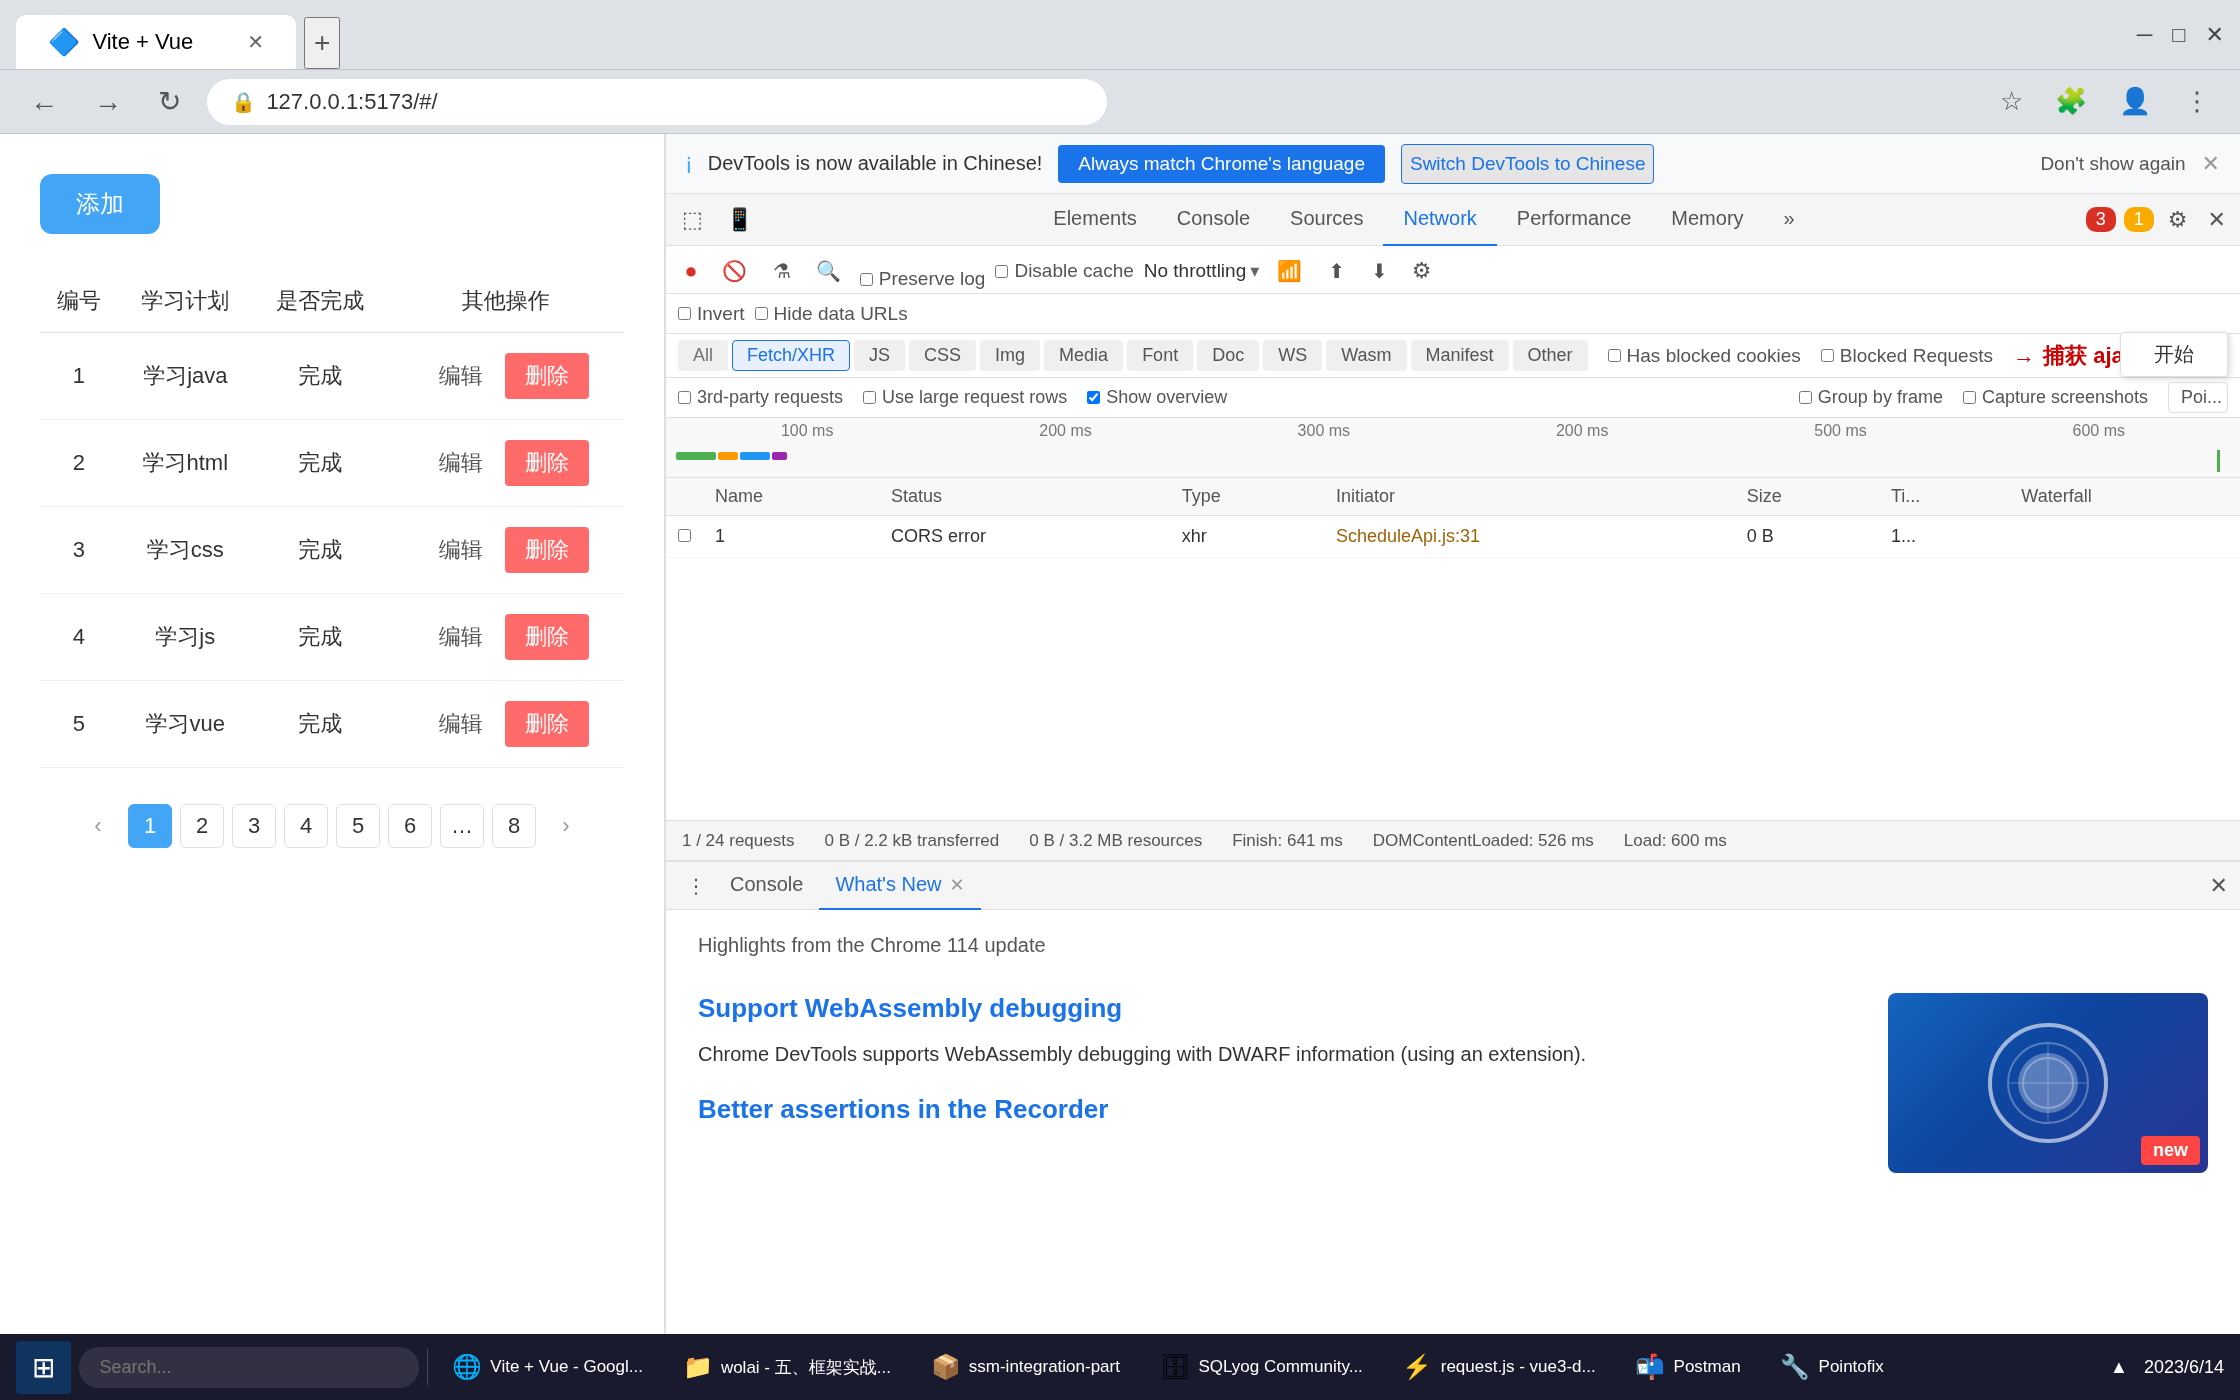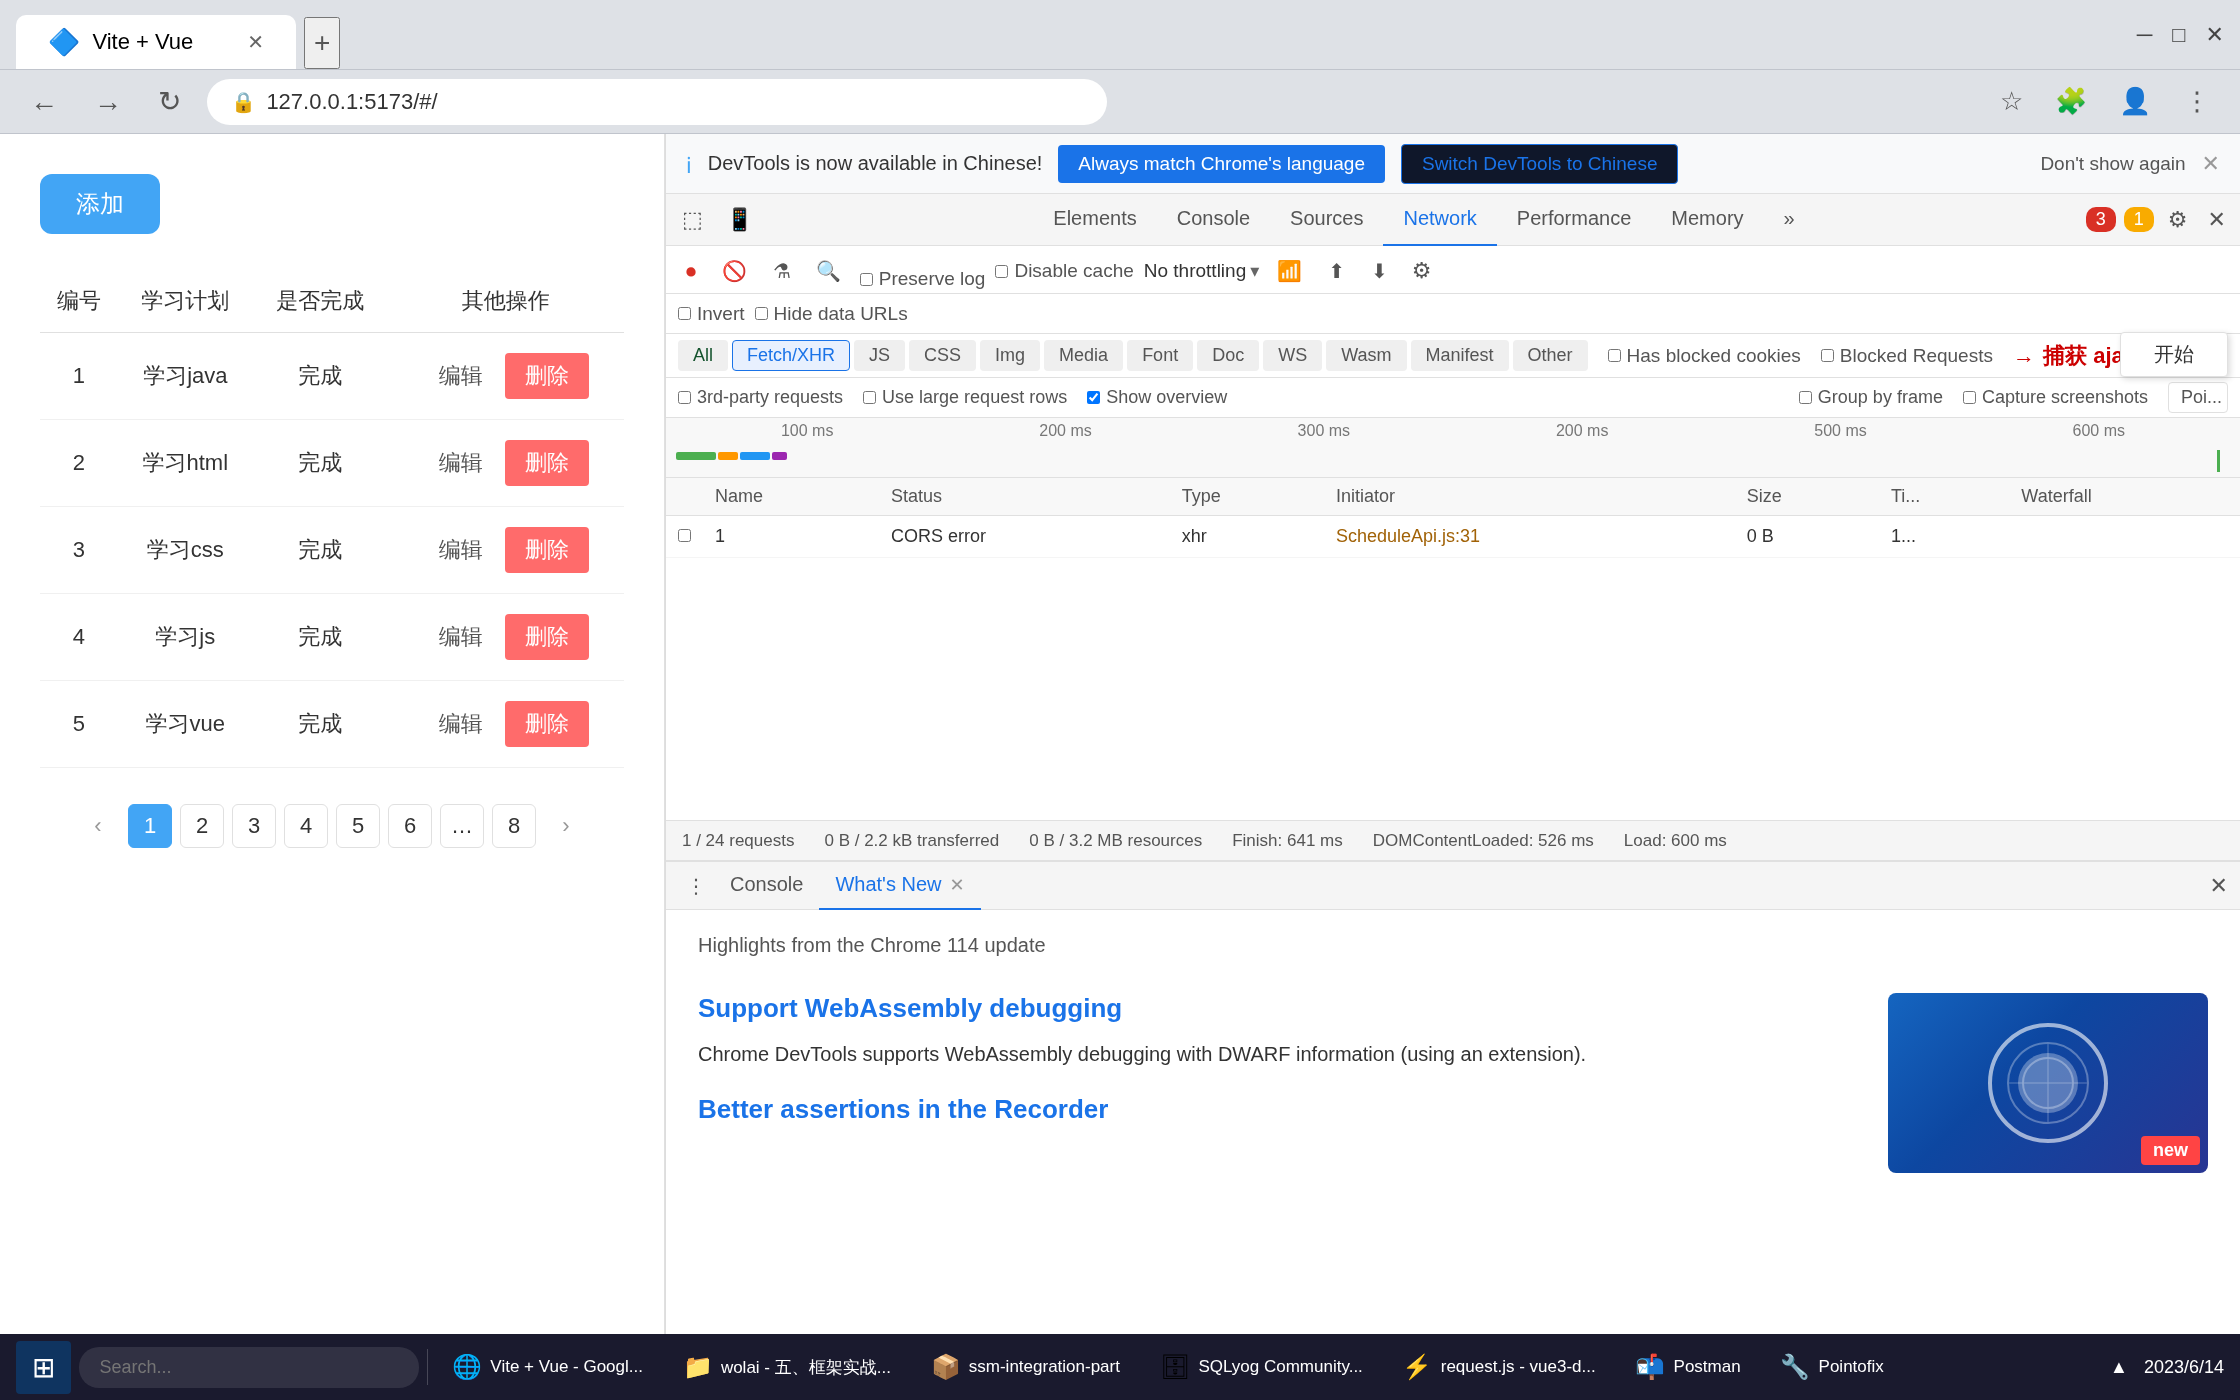--- a/index.html
+++ b/index.html
@@ -42,21 +42,21 @@
     .page-btn.nav { border: none; color: #999; }
 
     
     .devtools-panel { flex: 1; background: white; display: flex; flex-direction: column; border-left: 1px solid #ddd; font-size: 20px; }
 
     
     .notification-bar { background: #f8f9fa; border-bottom: 1px solid #e0e0e0; padding: 12px 20px; display: flex; align-items: center; gap: 16px; font-size: 20px; height: 60px; }
     .notif-icon { color: #42a5f5; font-size: 22px; }
     .notif-text { color: #333; }
     .notif-btn-primary { background: #1a73e8; color: white; border: none; padding: 8px 20px; border-radius: 4px; font-size: 19px; cursor: pointer; }
-    .notif-btn-secondary { background: #0f172a; color: #1a73e8; border: 1px solid #1a73e8; padding: 8px 20px; border-radius: 4px; font-size: 19px; cursor: pointer; }
+    .notif-btn-secondary { background: #e5e5e5; color: #1a73e8; border: 1px solid #1a73e8; padding: 8px 8px; border-radius: 4px; font-size: 19px; cursor: pointer; }
     .notif-dont-show { color: #555; font-size: 19px; cursor: pointer; margin-left: auto; }
     .notif-close { color: #999; cursor: pointer; font-size: 22px; }
 
     
     .devtools-tabs { display: flex; align-items: center; border-bottom: 1px solid #e0e0e0; background: #f5f5f5; height: 52px; padding: 0 8px; gap: 0; }
     .devtools-tab { padding: 0 20px; height: 52px; display: flex; align-items: center; font-size: 20px; color: #555; cursor: pointer; white-space: nowrap; border-bottom: 2px solid transparent; }
     .devtools-tab.active { color: #1a73e8; border-bottom: 2px solid #1a73e8; }
     .devtools-tab-icons { margin-right: auto; display: flex; gap: 8px; }
     .devtools-tab-icon { font-size: 22px; color: #555; padding: 8px; cursor: pointer; }
     .devtools-badges { display: flex; gap: 8px; margin-left: auto; align-items: center; }
@@ -69,21 +69,21 @@
     .filter-icon-btn { font-size: 20px; color: #555; cursor: pointer; padding: 4px 8px; }
     .checkbox-label { display: flex; align-items: center; gap: 6px; font-size: 19px; color: #555; cursor: pointer; }
     .preserve-log { display: flex; align-items: center; gap: 6px; margin-top: 16px; }
     .no-throttling { display: flex; align-items: center; gap: 4px; font-size: 19px; color: #333; cursor: pointer; }
     .no-throttling-dropdown { font-size: 18px; color: #666; }
 
     
     .type-filter-bar { display: flex; align-items: center; border-bottom: 1px solid #e0e0e0; padding: 4px 12px; gap: 4px; height: 44px; background: white; overflow-x: auto; }
     .type-btn { padding: 4px 14px; border: 1px solid transparent; border-radius: 4px; font-size: 18px; color: #555; cursor: pointer; white-space: nowrap; }
     .type-btn.active { border-color: #1a73e8; color: #1a73e8; background: #e8f0fe; }
-    .type-btn.all { color: #14532d; }
+    .type-btn.all { color: #737373; }
 
     
     .options-row { display: flex; align-items: center; border-bottom: 1px solid #e0e0e0; padding: 4px 12px; gap: 20px; height: 40px; background: white; }
     .option-item { display: flex; align-items: center; gap: 6px; font-size: 18px; color: #555; }
     .red-arrow { color: #cc0000; font-size: 22px; font-weight: bold; }
     .timeline-ruler { background: #f8f8f8; height: 60px; border-bottom: 1px solid #e0e0e0; position: relative; overflow: hidden; }
     .timeline-marks { display: flex; justify-content: space-around; padding: 4px 12px; font-size: 16px; color: #777; }
     .timeline-content { height: 35px; position: relative; }
     .timeline-bars { position: absolute; left: 10px; top: 8px; display: flex; gap: 2px; }
     .t-bar { height: 8px; border-radius: 2px; }

